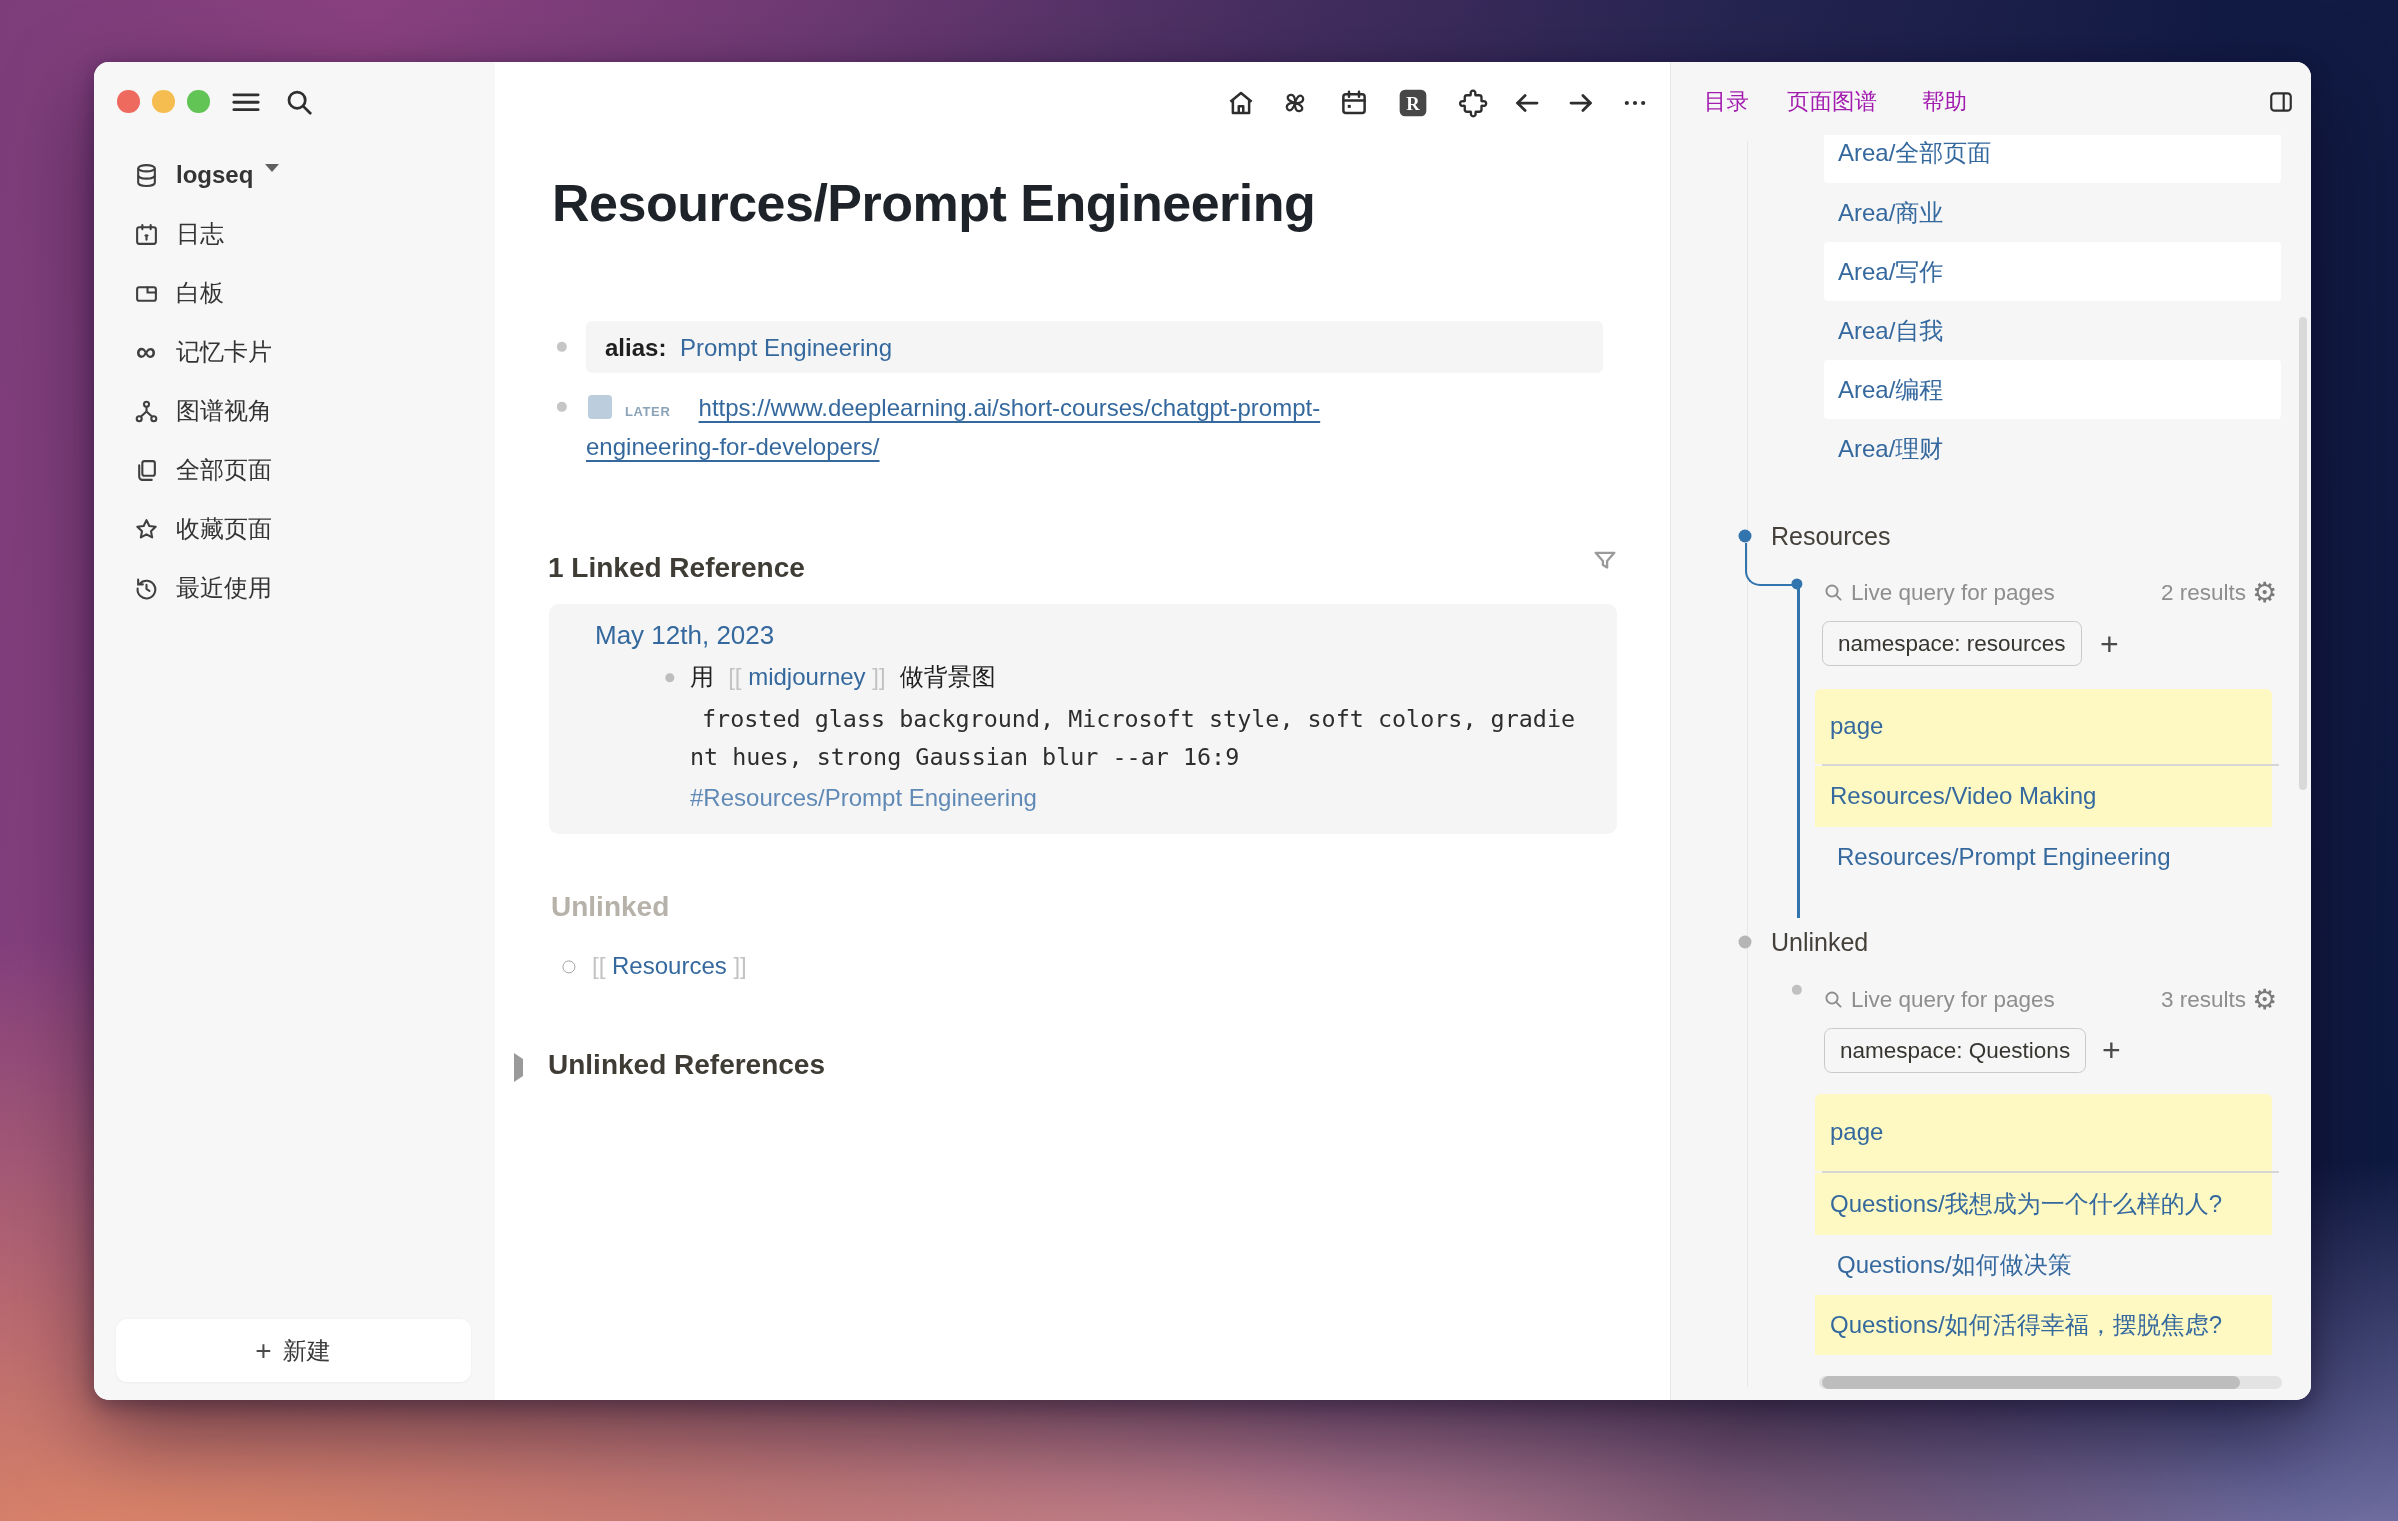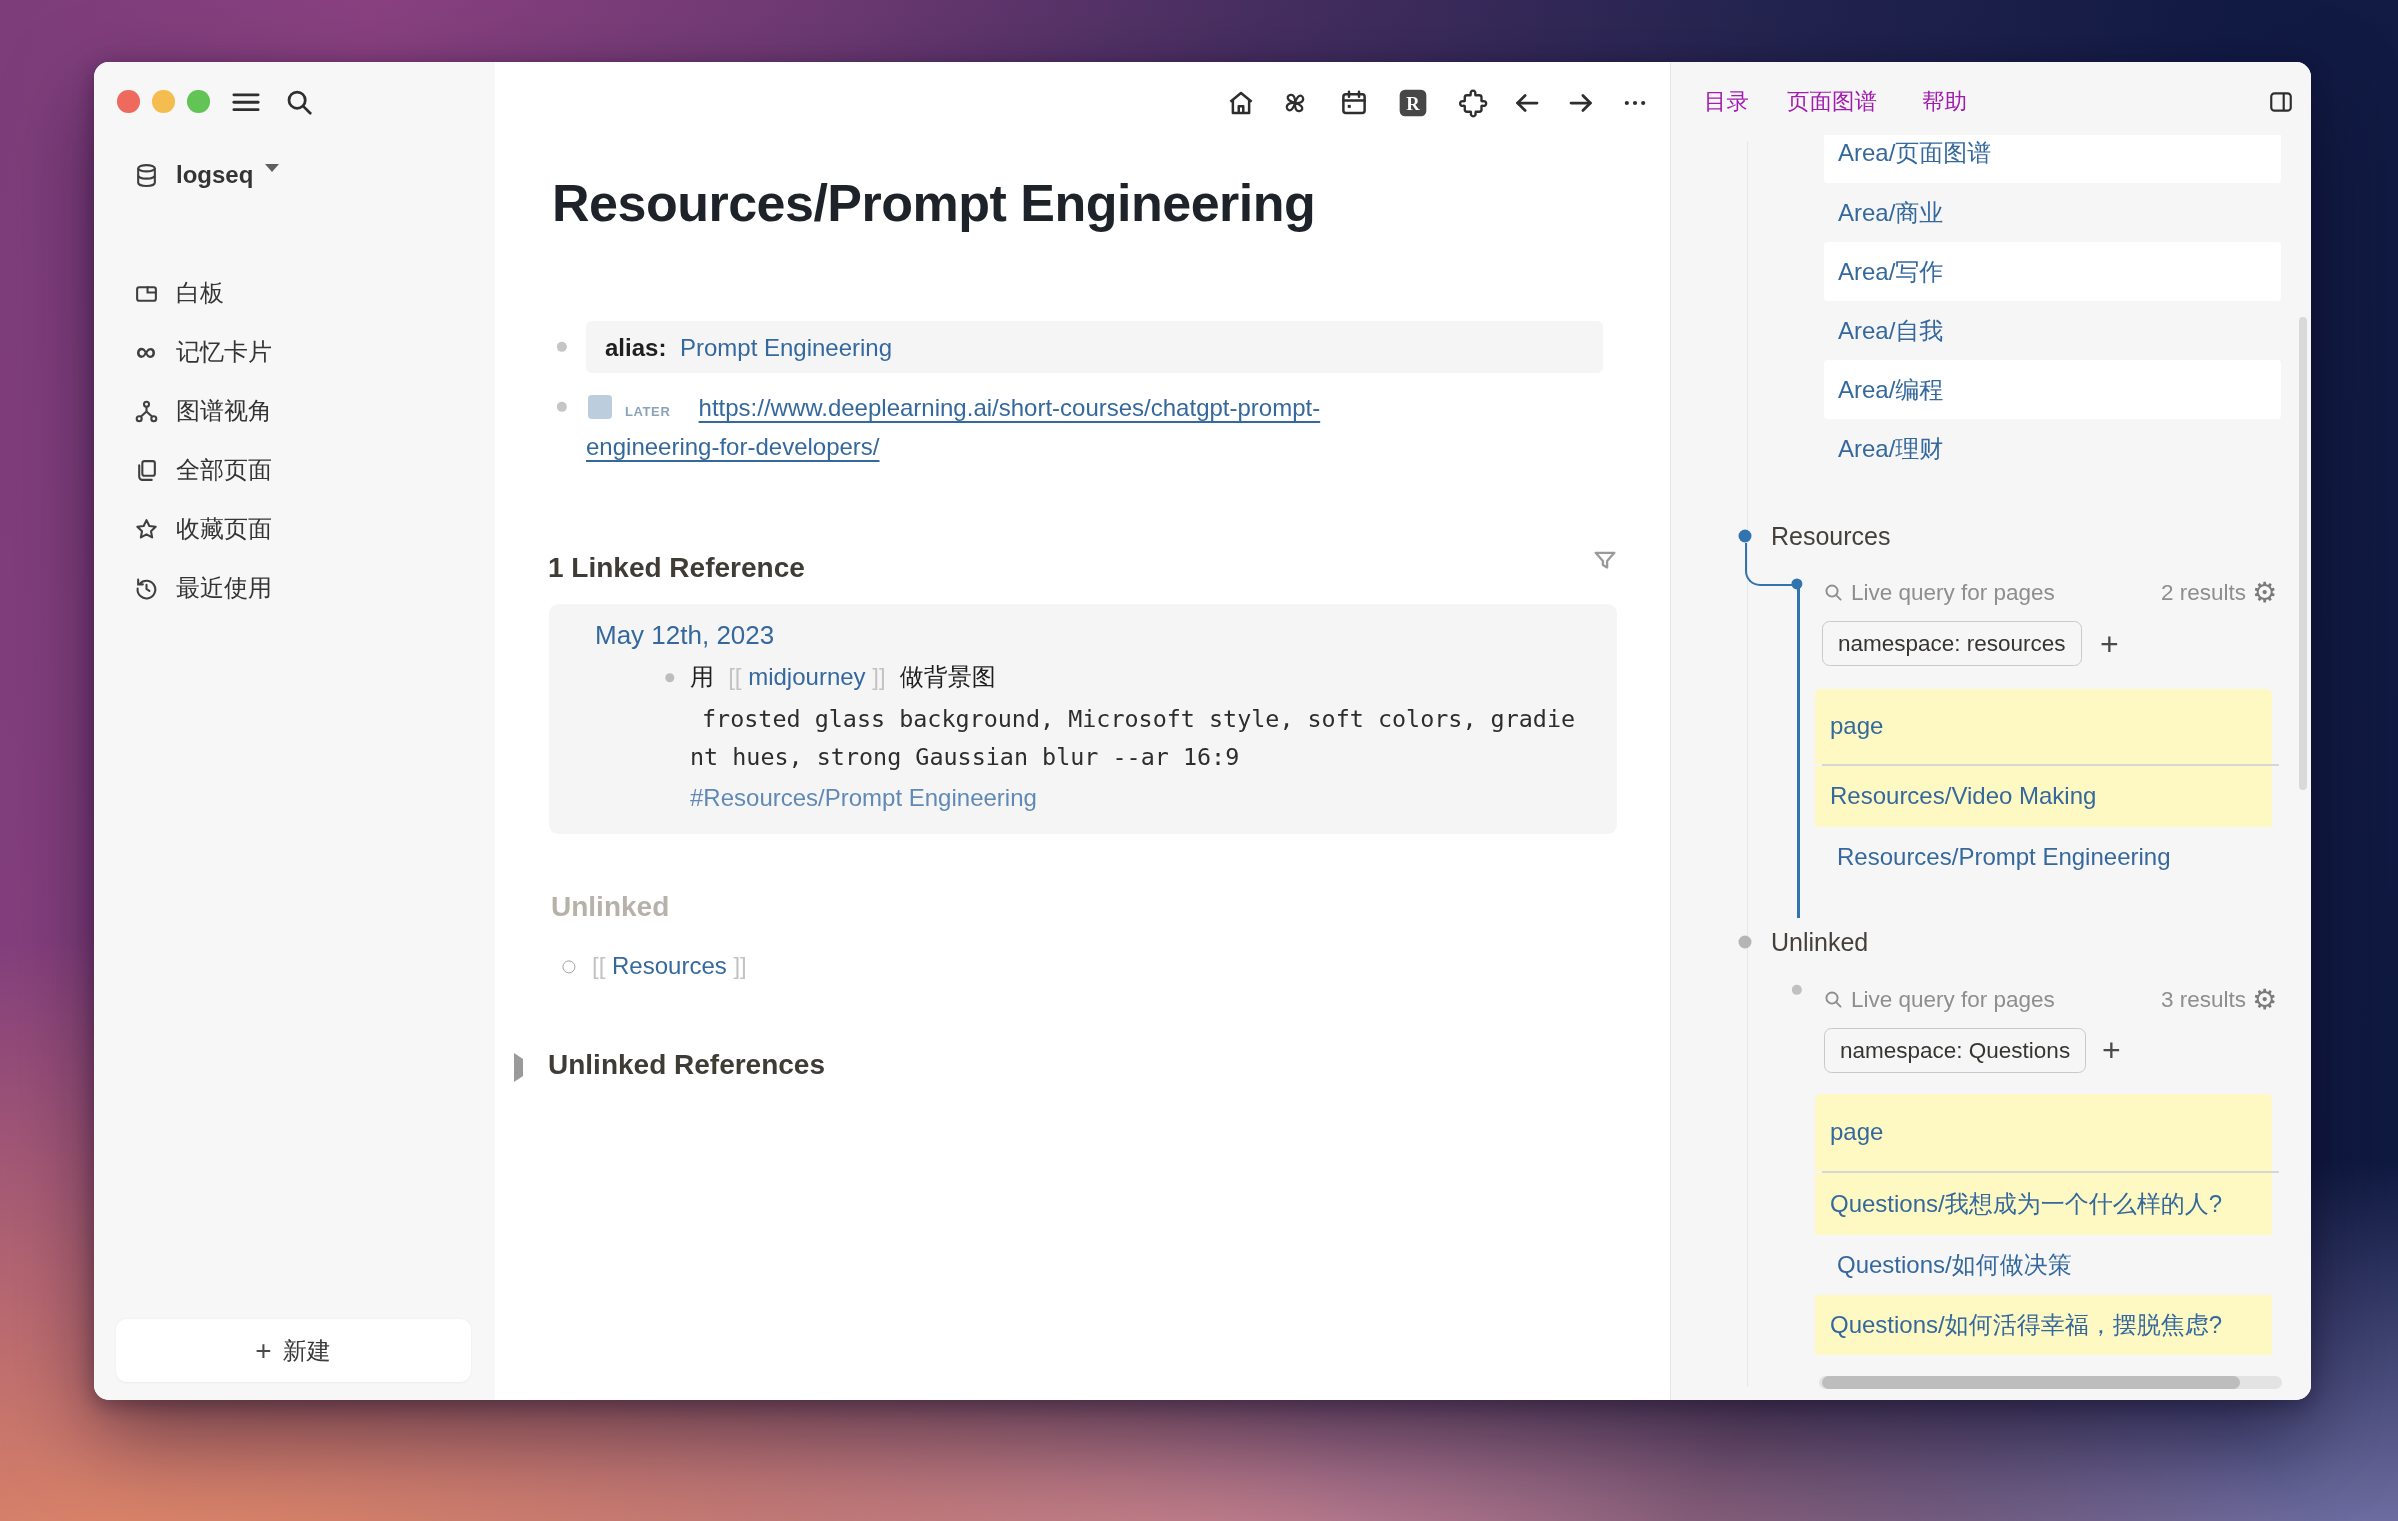--- a/index.html
+++ b/index.html
@@ -105,20 +105,32 @@
         <svg width="25" height="25" viewBox="0 0 24 24" fill="none" stroke="#3f3f3f" stroke-width="2">
             <ellipse cx="12" cy="5" rx="8" ry="3"></ellipse>
             <path d="M4 5v7c0 1.7 3.6 3 8 3s8-1.3 8-3V5"></path>
             <path d="M4 12v7c0 1.7 3.6 3 8 3s8-1.3 8-3v-7"></path>
           </svg>
       </span>
       <span class="nav-label" style="font-weight:600">logseq</span>
       <span class="abs" style="left:171px;top:23.4px"><span class="caret"></span></span>
     </div>
 
+    <div class="nav-item" style="top:146px">
+      <span class="nav-ic">
+        <svg width="25" height="25" viewBox="0 0 24 24" fill="none" stroke="#3f3f3f" stroke-width="2" stroke-linecap="round">
+            <rect x="3" y="5" width="18" height="16" rx="2"></rect>
+            <line x1="8" y1="3" x2="8" y2="7"></line>
+            <line x1="16" y1="3" x2="16" y2="7"></line>
+            <line x1="11" y1="13" x2="13" y2="13"></line>
+            <line x1="12" y1="13" x2="12" y2="17"></line>
+          </svg>
+      </span>
+      <span class="nav-label">日志</span>
+    </div>
     <div class="nav-item" style="top:205px">
       <span class="nav-ic">
         <svg width="25" height="25" viewBox="0 0 24 24" fill="none" stroke="#3f3f3f" stroke-width="2" stroke-linecap="round">
             <rect x="3" y="6" width="18" height="13" rx="2"></rect>
             <path d="M13 6v5h8"></path>
           </svg>
       </span>
       <span class="nav-label">白板</span>
     </div>
     <div class="nav-item" style="top:264px">
@@ -292,21 +304,21 @@
       <svg width="26" height="26" viewBox="0 0 24 24" fill="none" stroke="#2e2e2e" stroke-width="2">
           <rect x="3" y="4" width="18" height="16" rx="3"></rect>
           <line x1="14.5" y1="4" x2="14.5" y2="20"></line>
         </svg>
     </span>
 
     <div id="rs-scroll">
       <div class="guide"></div>
 
       <div class="area-row white" style="top:-11.2px">
-          <span>Area/页面图谱</span>
+          <span>Area/全部页面</span>
         </div>
       <div class="area-row" style="top:48px">
           <span>Area/商业</span>
         </div>
       <div class="area-row white" style="top:107px">
           <span>Area/写作</span>
         </div>
       <div class="area-row" style="top:166px">
           <span>Area/自我</span>
         </div>

